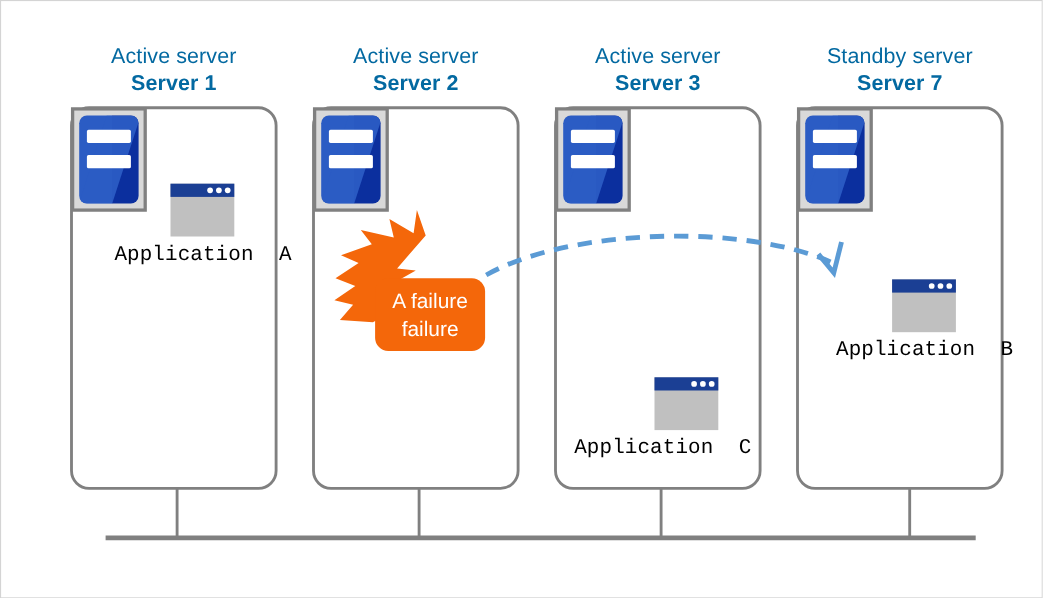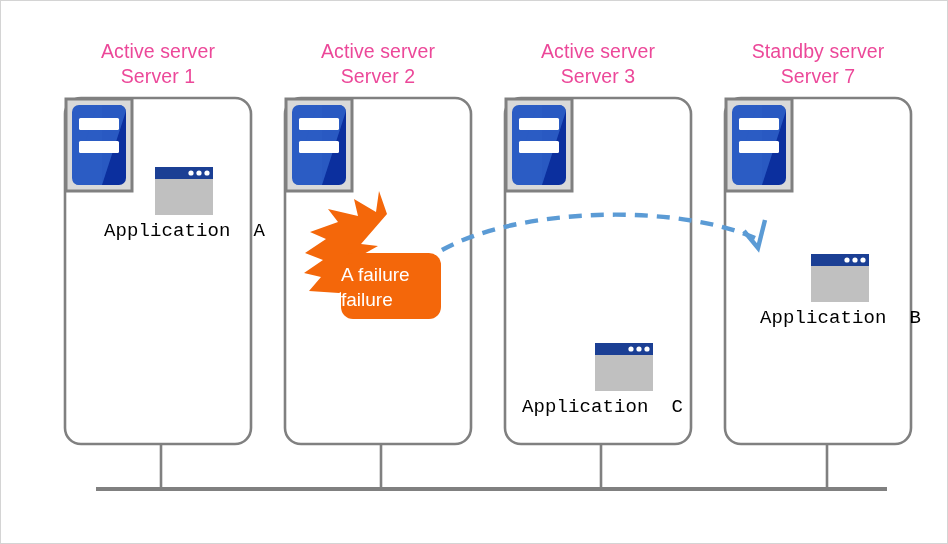--- a/index.html
+++ b/index.html
@@ -25,40 +25,40 @@
     left: 0;
     top: 0;
     width: 948px;
     height: 544px;
     display: block;
   }
   .col-header {
     position: absolute;
     text-align: center;
     font-size: 19.5px;
-    color: #ec4899;
+    color: #0369a1;
     line-height: 1.26;
     white-space: nowrap;
     letter-spacing: 0.1px;
   }
   .col-header .hdr-role { display: block; }
-  .col-header .hdr-name { display: block; }
+  .col-header .hdr-name { display: block; font-weight: bold; }
 
   .app-label {
     position: absolute;
     text-align: center;
     font-size: 19px;
     color: #000000;
     white-space: pre;
     letter-spacing: 0.1px;
     font-family: Liberation Mono, monospace;
   }
   .failure-text {
     position: absolute;
-    text-align: left;
+    text-align: center;
     color: #ffffff;
     font-size: 19px;
     line-height: 1.32;
     white-space: nowrap;
     pointer-events: none;
   }
   .failure-text span { display: block; }
 </style>
 </head>
 <body>

